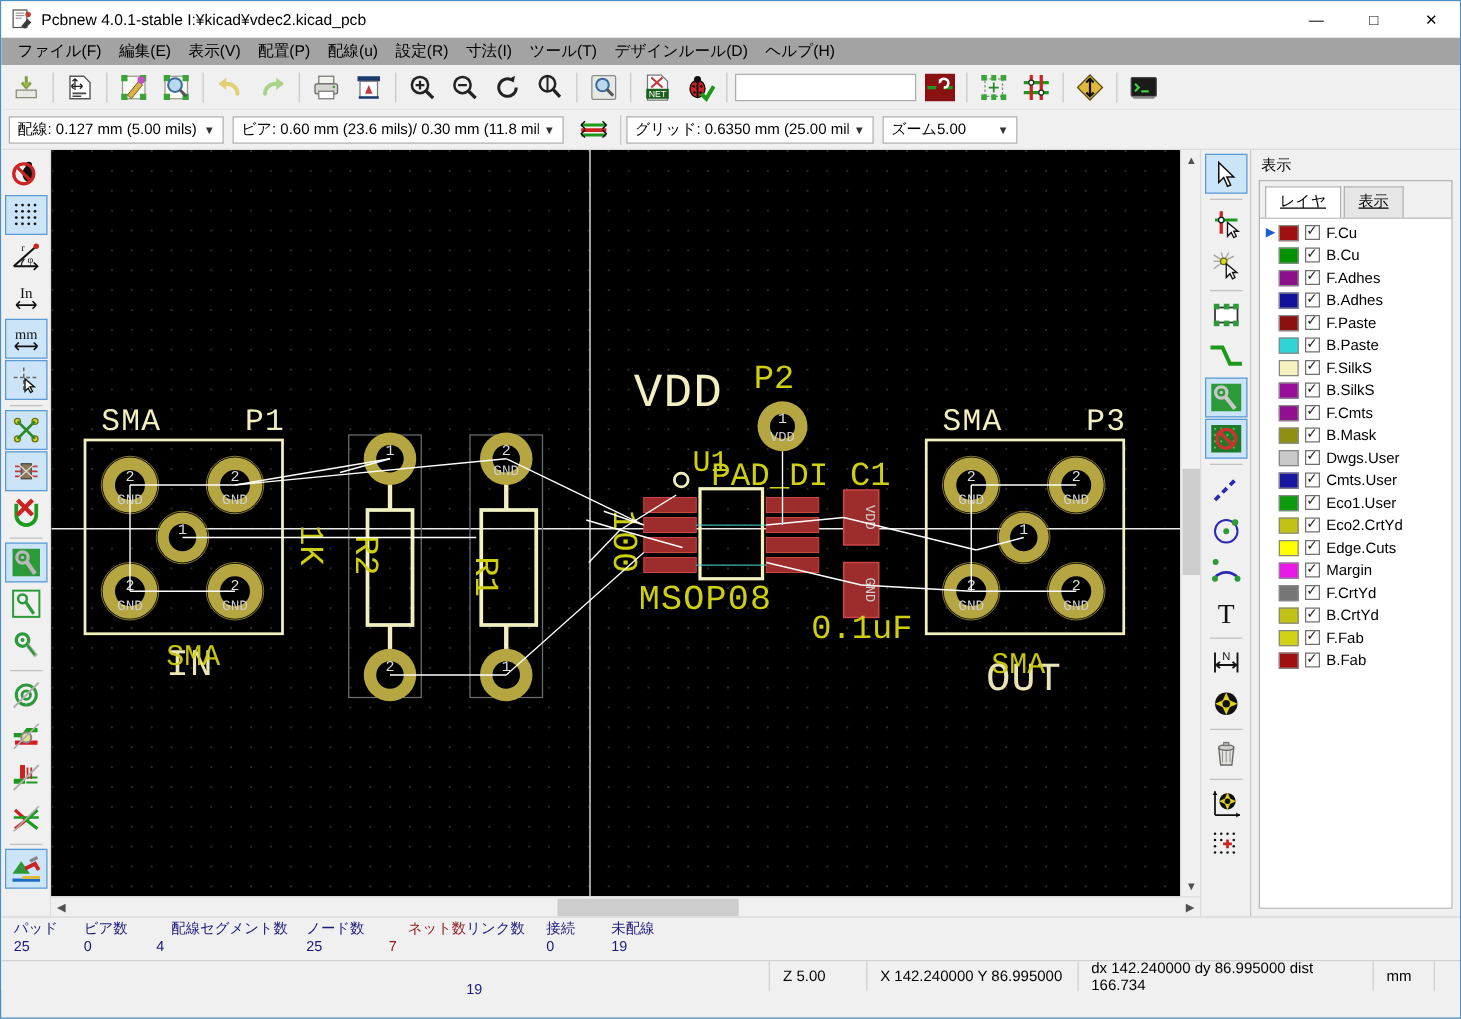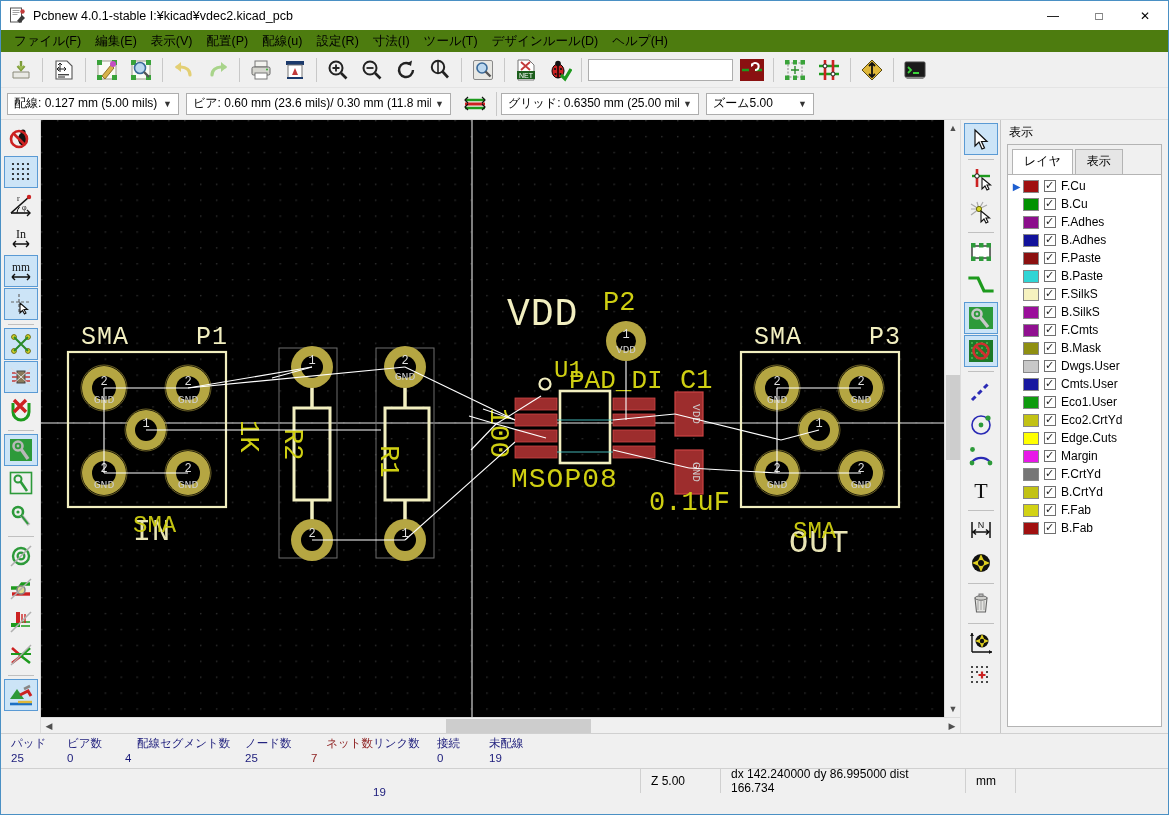--- a/index.html
+++ b/index.html
@@ -15,21 +15,21 @@
   .app { position:relative; width:1169px; height:815px; border:1px solid #4a90c4; background:#f0f0f0; overflow:hidden;}
 
   
   .titlebar { height:29px; background:#ffffff; display:flex; align-items:center; padding-left:8px; position:relative;}
   .titlebar .appicon { width:17px; height:17px; margin-right:7px; position:relative; flex:none;}
   .titlebar .title { font-size:12.5px; color:#000; white-space:nowrap;}
   .wincontrols { position:absolute; right:0; top:0; height:29px; display:flex;}
   .wc { width:46px; height:29px; display:flex; align-items:center; justify-content:center; font-size:12px; color:#000;}
 
   
-  .menubar { height:22px; background:#4d7c0f; display:flex; align-items:center; padding-left:6px; font-size:12.5px;}
+  .menubar { height:22px; background:#a3a3a3; display:flex; align-items:center; padding-left:6px; font-size:12.5px;}
   .menubar .mi { padding:2px 7px; white-space:nowrap; cursor:default;}
 
   
   .toolbar { height:36px; background:#f0f0f0; display:flex; align-items:center; padding:0 3px; border-bottom:1px solid #e4e4e4;}
   .tbtn { width:34px; height:32px; display:flex; align-items:center; justify-content:center; position:relative; flex:none;}
   .tsep { width:1px; height:24px; background:#c8c8c8; margin:0 4px; flex:none;}
 
   .toolbar2 { height:32px; background:#f0f0f0; display:flex; align-items:center; padding:0 6px; border-bottom:1px solid #dcdcdc;}
   .combo { height:22px; background:#fff; border:1px solid #adadad; display:flex; align-items:center;
            padding:0 2px 0 6px; font-size:12px; white-space:nowrap; margin-right:7px; flex:none;}
@@ -52,21 +52,21 @@
   .sbthumb { position:absolute; background:#cdcdcd;}
   .sbarrow { position:absolute; display:flex; align-items:center; justify-content:center; font-size:9px; color:#505050; width:16px; height:16px;}
 
   .righttools { width:40px; background:#f0f0f0; padding-top:3px; display:flex; flex-direction:column; align-items:center; flex:none; border-left:1px solid #dcdcdc;}
 
   
   .layerpanel { width:168px; background:#f0f0f0; flex:none; display:flex; flex-direction:column; border-left:1px solid #c6c6c6;}
   .lp-title { font-size:12px; padding:4px 8px 3px 8px;}
   .lp-box { margin:0 6px 6px 6px; border:1px solid #b4b4b4; background:#f0f0f0; flex:1; display:flex; flex-direction:column; min-height:0;}
   .lp-tabs { display:flex; padding:4px 4px 0 4px; }
-  .lp-tab { padding:3px 11px 4px 11px; font-size:12px; border:1px solid #b4b4b4; border-bottom:none; background:#e6e6e6; margin-right:2px;}
+  .lp-tab { padding:3px 11px 4px 11px; font-size:12px; border:1px solid #b4b4b4; border-bottom:none; background:#e6e6e6; margin-right:2px;text-decoration:underline;}
   .lp-tab.active { background:#fff; font-weight:normal; position:relative; top:0;}
   .lp-list { background:#fff; border-top:1px solid #b4b4b4; flex:1; overflow:hidden; padding-top:2px;}
   .lrow { display:flex; align-items:center; height:18px; padding-left:2px; font-size:12px;}
   .lrow .sel-arrow { width:13px; color:#1e5fd0; font-size:10px; text-align:center; flex:none;}
   .swatch { width:16px; height:13px; border:1px solid #888; margin-right:5px; flex:none;}
   .lchk { width:12px; height:12px; border:1px solid #707070; background:#fff; margin-right:5px; position:relative; flex:none;}
   .lchk::after { content:"✓"; position:absolute; left:0px; top:-3px; font-size:11px; color:#222; line-height:14px;}
   .lname { white-space:nowrap;}
 
   
@@ -1010,19 +1010,20 @@
           <span style="color: rgb(26, 26, 122);">0</span>
         </div>
         <div class="sitem" style="width: 60px;">
           <span style="color: rgb(26, 26, 122);">未配線</span>
           <span style="color: rgb(26, 26, 122);">19</span>
         </div>
       </div>
     <div class="srow2">
       <div class="scell" style="width:640px; border-right:1px solid #d0d0d0;"></div>
       <div class="scell" style="width:80px;">Z 5.00</div>
+      <div class="scell" style="width:175px;">X 142.240000  Y 86.995000</div>
       <div class="scell" style="width:245px;">dx 142.240000  dy 86.995000  dist 166.734</div>
       <div class="scell" style="width:50px;">mm</div>
       <div class="scell" style="flex:1; border-right:none;"></div>
     </div>
   </div>
 
 </div>
 
 </body></html>

